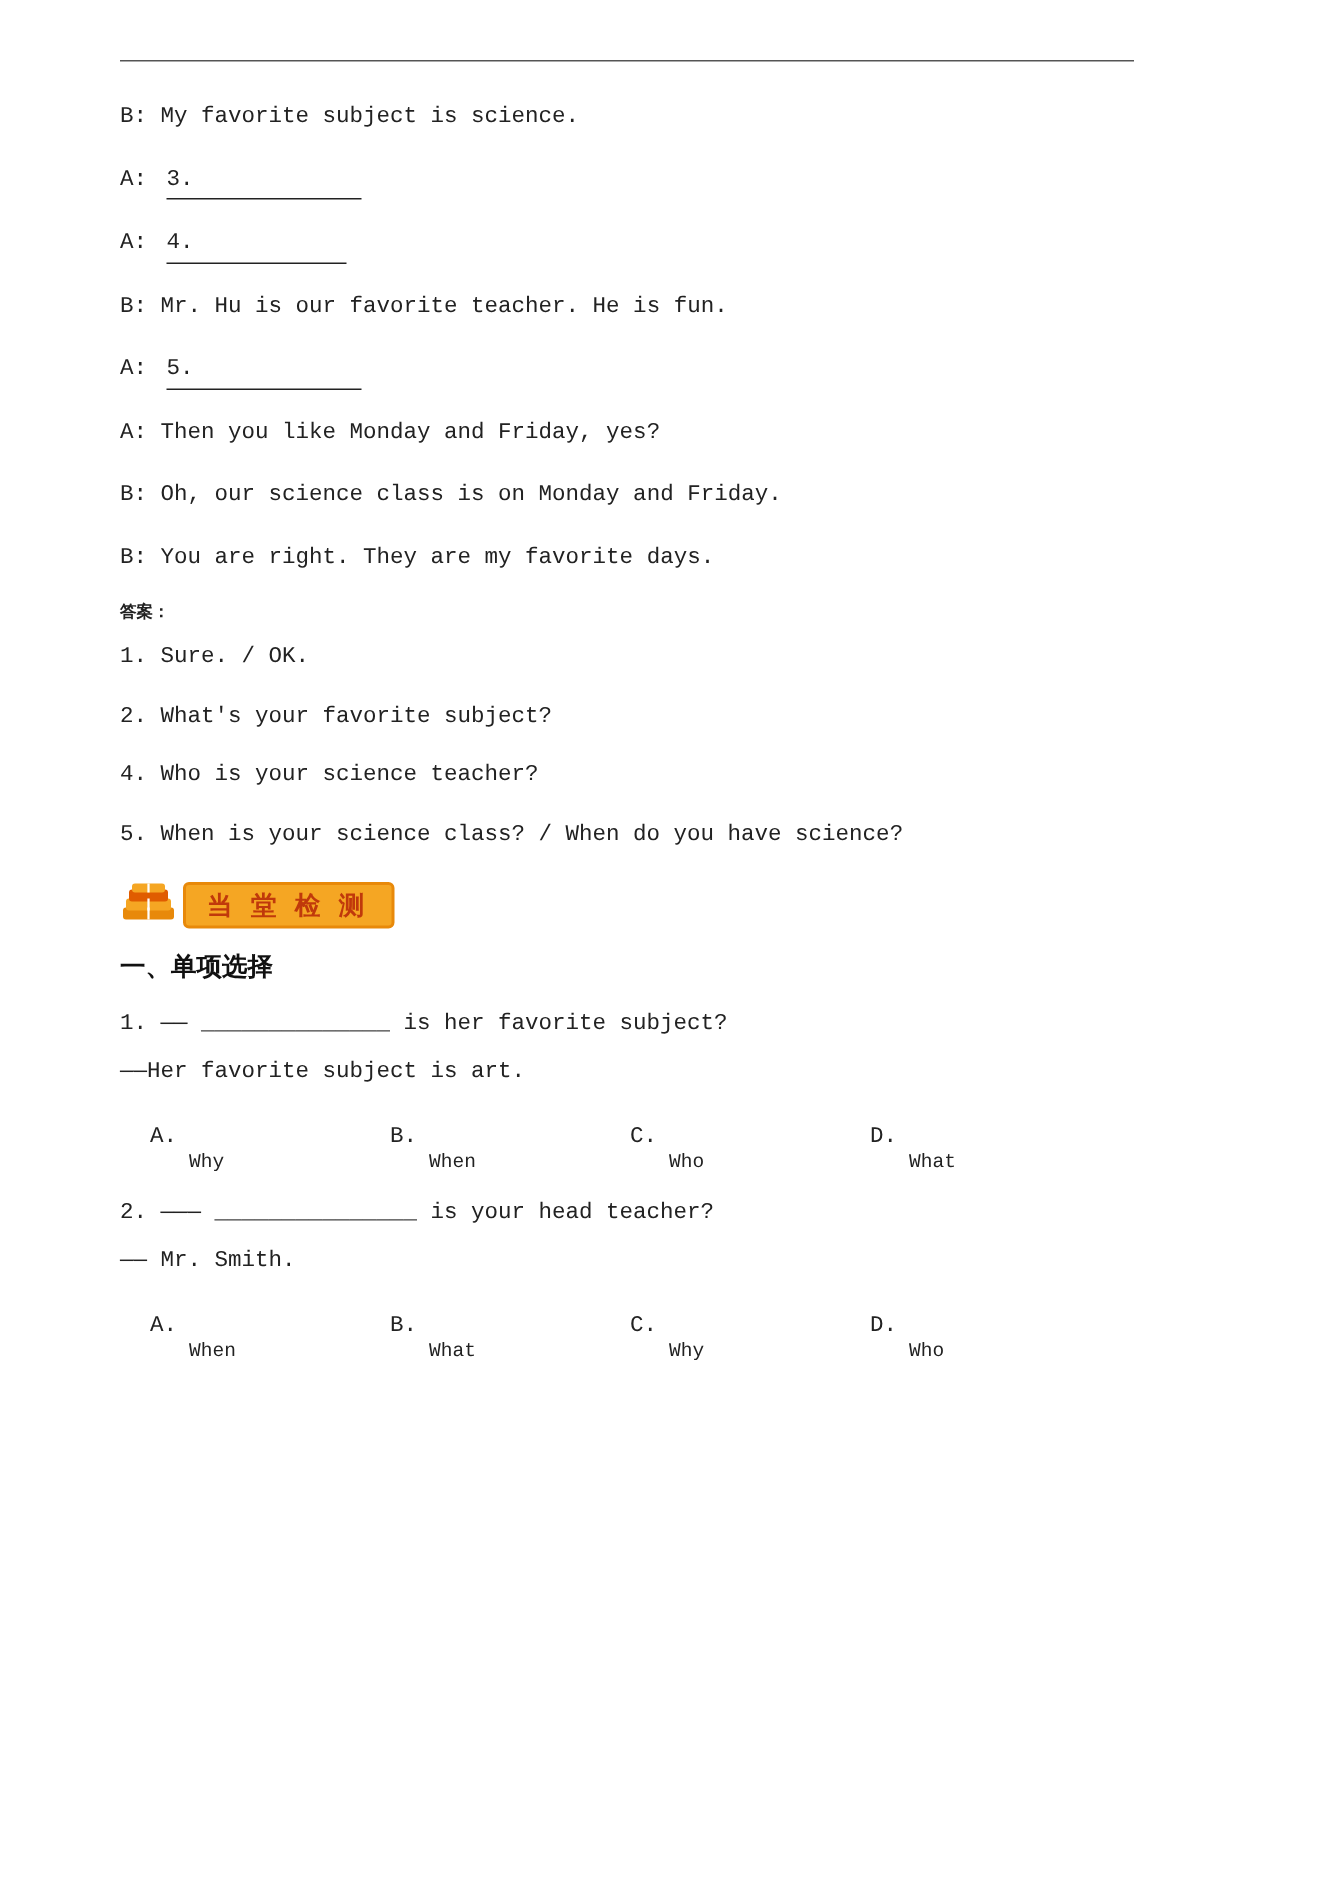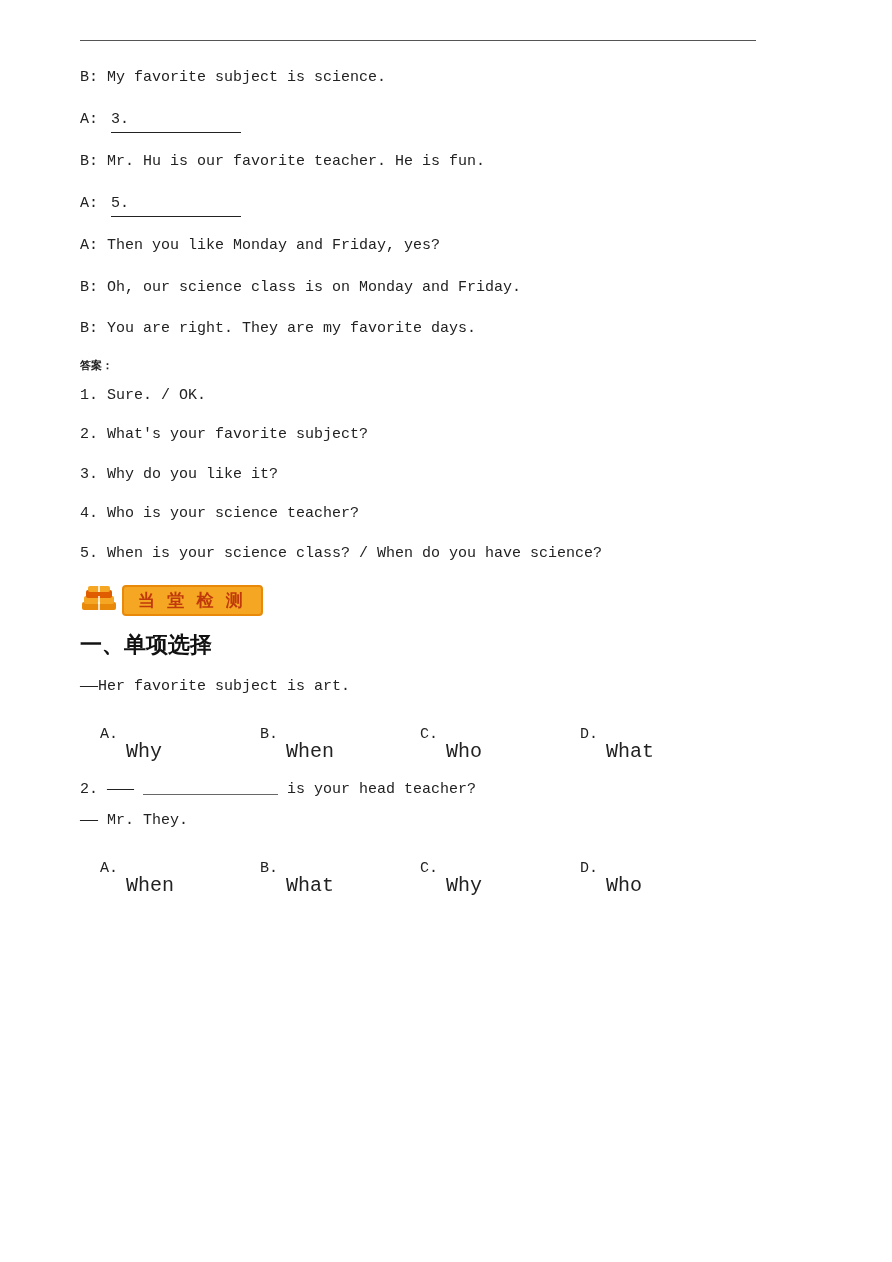--- a/index.html
+++ b/index.html
@@ -79,21 +79,21 @@
       border-radius: 4px;
       color: #c0390b;
       font-size: 17px;
       font-weight: bold;
       padding: 2px 14px;
       letter-spacing: 4px;
       font-family: 'SimSun', serif;
     }
 
     .section-title {
-      font-size: 22px;
+      font-size: 17px;
       font-weight: bold;
       color: #111;
       margin: 14px 0 14px 0;
       font-family: 'SimSun', serif;
     }
 
     .question-block {
       margin-bottom: 14px;
     }
 
@@ -116,21 +116,21 @@
       min-width: 160px;
       margin-right: 0;
     }
 
     .option-letter {
       margin-right: 8px;
       font-size: 15px;
     }
 
     .option-text {
-      font-size: 20px;
+      font-size: 13px;
       margin-top: 34px;
     }
   </style>
 </head>
 <body>
 
 <div class="page">
   <hr class="top-divider">
 
   <div>
@@ -139,20 +139,24 @@
       <span>B:</span>
       <span>My favorite subject is science.</span>
     </div>
 
     <div class="line">
       <span>A:</span>
       <span class="underline-blank" style="min-width:130px">3.</span>
     </div>
 
 
+    <div class="line">
+      <span>A:</span>
+      <span class="underline-blank" style="min-width:120px">4.</span>
+    </div>
 
     <div class="line">
       <span>B:</span>
       <span>Mr. Hu is our favorite teacher. He is fun.</span>
     </div>
 
     <div class="line">
       <span>A:</span>
       <span class="underline-blank" style="min-width:130px">5.</span>
     </div>
@@ -170,21 +174,20 @@
     <div class="line">
       <span>B:</span>
       <span>You are right. They are my favorite days.</span>
     </div>
   </div>
 
   <div class="answers-section">
     <div class="answers-title">答案：</div>
     <div class="answer-line">1.  Sure. / OK.</div>
     <div class="answer-line">2.  What's your favorite subject?</div>
-    <div class="answer-line">3.  Why do you like it?</div>
     <div class="answer-line">4.  Who is your science teacher?</div>
     <div class="answer-line">5.  When is your science class? / When do you have science?</div>
   </div>
 
   <div class="badge-container">
 
     <svg class="badge-book-icon" viewBox="0 0 38 32" xmlns="http://www.w3.org/2000/svg">
 
       <rect x="2" y="18" width="34" height="8" rx="2" fill="#e8890a"></rect>
       <rect x="4" y="12" width="30" height="8" rx="2" fill="#f5a623"></rect>
@@ -196,20 +199,21 @@
       <line x1="19" y1="18" x2="19" y2="26" stroke="#fff" stroke-width="1.5"></line>
     </svg>
     <span class="badge-label">当 堂 检 测</span>
   </div>
 
   <div class="section-title">一、单项选择</div>
 
   <div>
 
     <div class="question-block">
+      <div class="question-line">1.  —— ______________ is her favorite subject?</div>
       <div class="question-line">——Her favorite subject is art.</div>
       <div class="options-row">
         <div class="option">
           <span class="option-letter">A.</span>
           <span class="option-text">Why</span>
         </div>
         <div class="option">
           <span class="option-letter">B.</span>
           <span class="option-text">When</span>
         </div>
@@ -219,21 +223,21 @@
         </div>
         <div class="option">
           <span class="option-letter">D.</span>
           <span class="option-text">What</span>
         </div>
       </div>
     </div>
 
     <div class="question-block">
       <div class="question-line">2.  ———  _______________ is your head teacher?</div>
-      <div class="question-line">—— Mr. They.</div>
+      <div class="question-line">—— Mr. Smith.</div>
       <div class="options-row">
         <div class="option">
           <span class="option-letter">A.</span>
           <span class="option-text">When</span>
         </div>
         <div class="option">
           <span class="option-letter">B.</span>
           <span class="option-text">What</span>
         </div>
         <div class="option">

